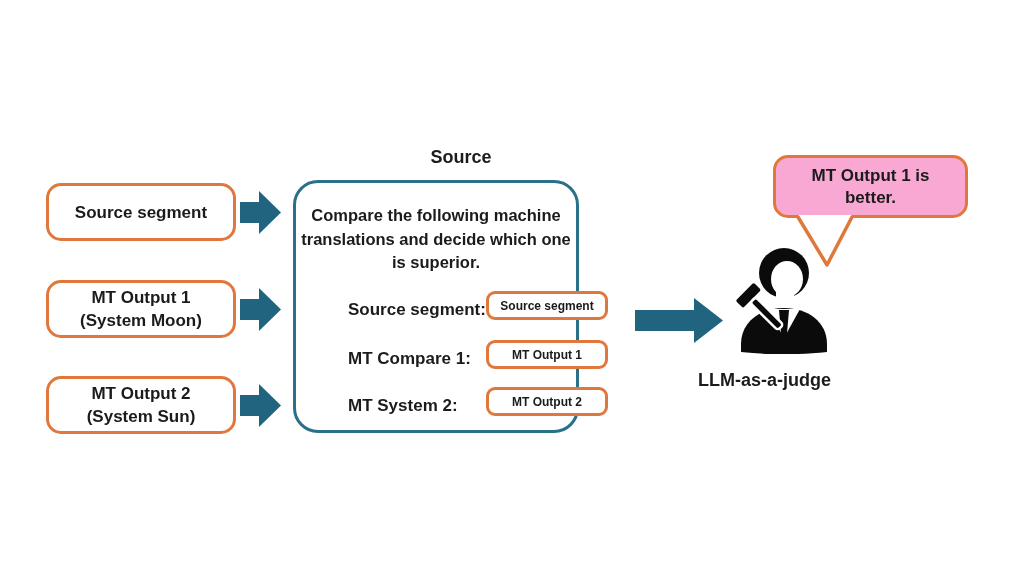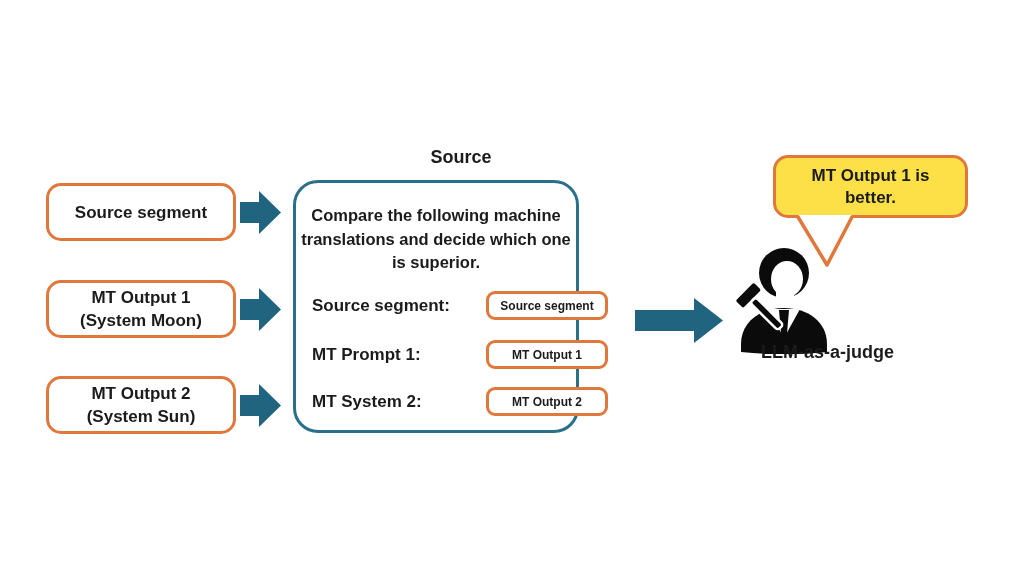--- a/index.html
+++ b/index.html
@@ -35,44 +35,44 @@
     border:3.5px solid var(--teal_border);border-radius:25px;background:#fff;
     box-sizing:border-box;
   }
   .prompt-instruction{
     position:absolute;left:0;top:21px;width:100%;
     text-align:center;font-size:16.5px;font-weight:700;line-height:23.5px;
     white-space:pre-line;
   }
   .prompt-row{
     position:absolute;left:0;width:100%;height:29px;
-    display:flex;align-items:center;
+    display:flex;align-items:flex-end;padding-left:36px;
   }
   .row-label{
     margin-left:16px;font-size:17px;font-weight:700;
   }
   .chip{
     position:absolute;left:190px;top:0;width:122px;height:29px;
     border:3px solid var(--orange);border-radius:9px;background:#fff;
     display:flex;align-items:center;justify-content:center;
     font-size:12px;font-weight:700;box-sizing:border-box;white-space:nowrap;
   }
   .row-1{top:108px;} .row-2{top:157px;} .row-3{top:204px;}
 
   
   .judge-icon{position:absolute;left:731px;top:246px;width:106px;height:108px;}
   .judge-label{
-    position:absolute;left:698px;top:342px;width:196px;
-    text-align:right;font-size:18px;font-weight:700;
+    position:absolute;left:698px;top:370px;width:196px;
+    text-align:left;font-size:18px;font-weight:700;
   }
 
   
   .bubble{
     position:absolute;left:773px;top:155px;width:195px;height:63px;
-    border:3.5px solid var(--orange);border-radius:15px;background:#fde047;
+    border:3.5px solid var(--orange);border-radius:15px;background:#f9a8d4;
     box-sizing:border-box;
     display:flex;align-items:center;justify-content:center;
     text-align:center;font-size:17px;font-weight:700;line-height:22px;
     white-space:pre-line;
   }
   .bubble-tail{position:absolute;left:790px;top:215px;width:76px;height:56px;}
   .tail-stroke{stroke:var(--orange);stroke-width:3.5;fill:none;stroke-linecap:round;stroke-linejoin:round;}
 </style>
 </head>
 <body>
@@ -108,21 +108,21 @@
   <div class="prompt-box">
     <div class="prompt-instruction">Compare the following machine
 translations and decide which one
 is superior.</div>
 
     <div class="prompt-row row-1">
       <span class="row-label">Source segment:</span>
       <span class="chip">Source segment</span>
     </div>
     <div class="prompt-row row-2">
-      <span class="row-label">MT Prompt 1:</span>
+      <span class="row-label">MT Compare 1:</span>
       <span class="chip">MT Output 1</span>
     </div>
     <div class="prompt-row row-3">
       <span class="row-label">MT System 2:</span>
       <span class="chip">MT Output 2</span>
     </div>
   </div>
 
   <svg class="arrow-lg" viewBox="0 0 88 45">
     <rect class="arrow-fill" x="0" y="12" width="60" height="21"></rect>

